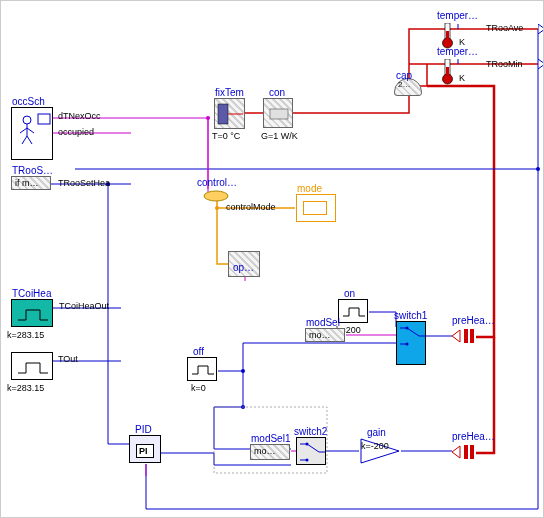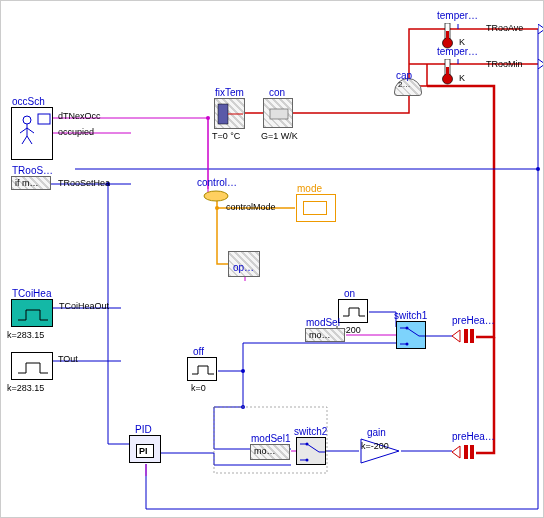--- a/index.html
+++ b/index.html
@@ -212,21 +212,21 @@
       <path d="M4 16 L10 16 L10 8 L20 8 L20 16 L26 16" stroke="#000" fill="none"></path>
     </svg>
 </div>
 <span class="label-black" style="left:335px;top:324px;">k=200</span>
 
 <div class="block hatched" style="left:304px;top:327px;width:40px;height:14px;border-color:#666;">
   <span class="label" style="top:-12px;">modSel</span>
   <span class="label-black" style="top:1px;left:3px;font-size:9px;">mo…</span>
 </div>
 
-<div class="block" style="left:395px;top:320px;width:30px;height:28px;background:#7dd3fc;">
+<div class="block" style="left:395px;top:320px;width:30px;height:44px;background:#0ea5e9;">
   <span class="label" style="top:-12px;left:-3px;">switch1</span>
   <svg width="30" height="28">
       <path d="M3 6 L10 6 M3 22 L10 22 M10 6 L22 14 M22 14 L28 14" stroke="#0000cc" fill="none" stroke-width="1"></path>
       <circle cx="10" cy="6" r="1.5" fill="#0000cc"></circle>
       <circle cx="10" cy="22" r="1.5" fill="#0000cc"></circle>
     </svg>
 </div>
 
 <div style="position:absolute;left:451px;top:326px;">
   <span class="label" style="top:-12px;">preHea…</span>

